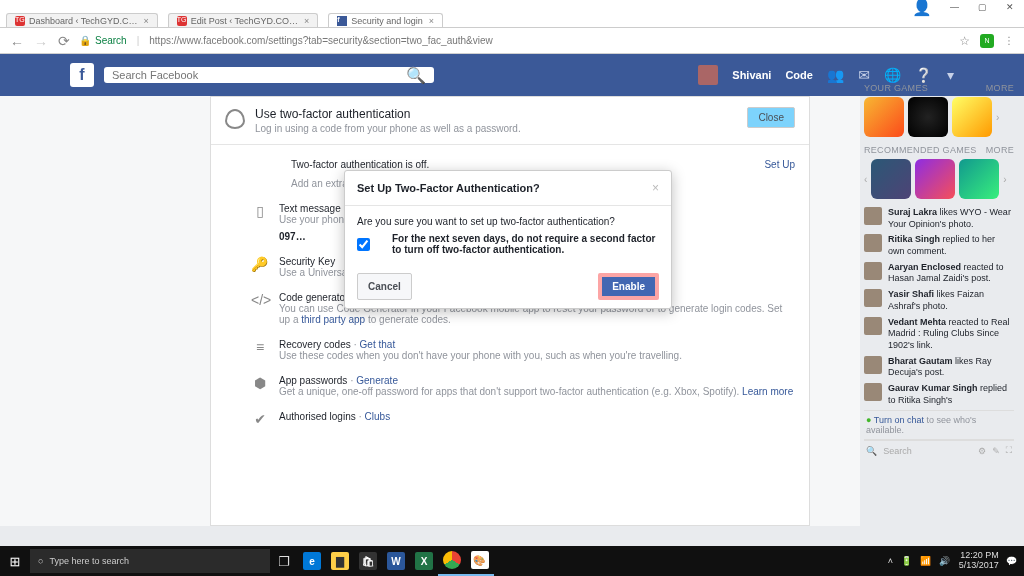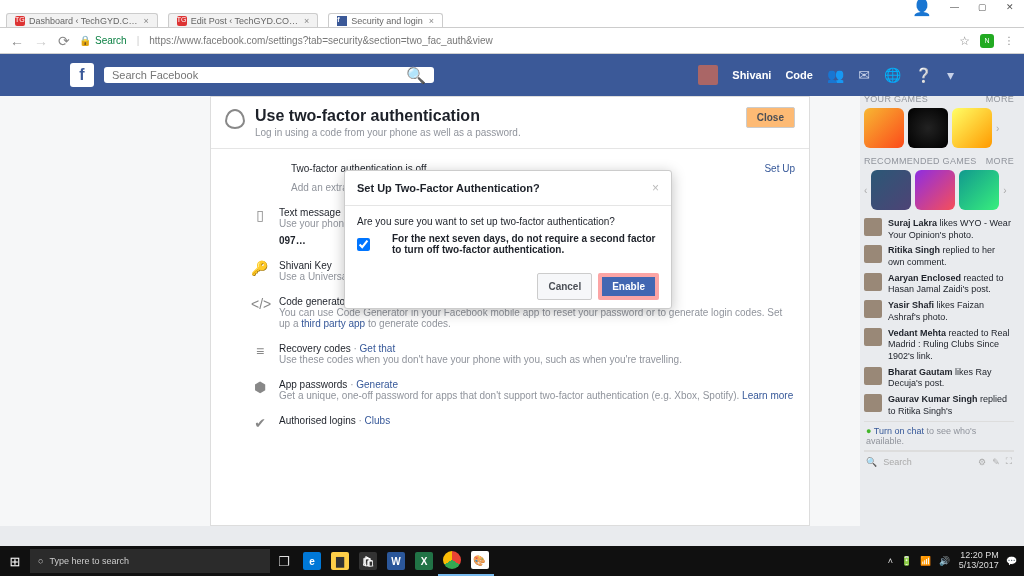--- a/index.html
+++ b/index.html
@@ -27,53 +27,53 @@
 .fb-nav{flex:1;display:flex;align-items:center;justify-content:flex-end;gap:14px;color:#c7d1e8;font-size:11px}
 .fb-nav .profpic{width:20px;height:20px;background:#a66;border-radius:2px}
 .fb-nav .name{color:#fff;font-weight:bold}
 .fb-nav .home{color:#fff;font-weight:bold}
 .fb-nav .navico{font-size:14px}
 .maskL{position:absolute;top:96px;left:0;width:210px;height:430px;background:rgba(255,255,255,.6)}
 .maskR{position:absolute;top:96px;left:810px;width:50px;height:430px;background:rgba(255,255,255,.6)}
 .content{position:absolute;top:96px;left:210px;width:600px;height:430px;background:#fff;border:1px solid #ddd}
 .sec-head{display:flex;align-items:flex-start;padding:10px 14px;border-bottom:1px solid #e5e5e5}
 .sec-head .shield{width:20px;height:20px;border:2px solid #888;border-radius:50% 50% 50% 50%/60% 60% 40% 40%;margin-right:10px;margin-top:2px;flex-shrink:0}
-.sec-head h3{font-size:16px;font-weight:bold;color:#1d2129}
+.sec-head h3{font-size:12px;font-weight:normal;color:#1d2129}
 .sec-head p{font-size:10px;color:#90949c;margin-top:2px}
-.sec-head .closebtn{margin-left:auto;padding:4px 10px;border:1px solid #ccc;background:#fdba74;font-size:10px;border-radius:2px;color:#4b4f56;font-weight:bold}
+.sec-head .closebtn{margin-left:auto;padding:4px 10px;border:1px solid #ccc;background:#7dd3fc;font-size:10px;border-radius:2px;color:#4b4f56;font-weight:normal}
 .sec-body{padding:14px 14px 14px 80px;font-size:10px;color:#90949c}
 .sec-body .tfa-row{display:flex;margin-bottom:8px}
 .sec-body .tfa-title{color:#1d2129}
 .sec-body .tfa-link{color:#365899;margin-left:auto}
 .sec-body .item{display:flex;gap:10px;margin:14px 0 14px -40px}
 .sec-body .item .ico{width:18px;color:#888;font-size:14px;text-align:center;flex-shrink:0}
 .sec-body .item .t{color:#1d2129}
 .sec-body .item .lbl{color:#365899}
 .sec-body .phone{color:#1d2129;font-weight:bold;margin-top:6px}
-.rightcol{position:absolute;top:90px;right:10px;width:150px;font-size:9px;color:#90949c}
+.rightcol{position:absolute;top:79px;right:10px;width:150px;font-size:9px;color:#90949c}
 .rightcol .hdr{text-transform:uppercase;font-size:9px;margin:4px 0;display:flex;justify-content:space-between;letter-spacing:.3px}
 .rightcol .approw{display:flex;gap:4px;margin-bottom:8px;align-items:center}
 .rightcol .app{width:40px;height:40px;border-radius:6px}
 .rightcol .arr{color:#aaa;font-size:10px}
 .rightcol .feed{display:flex;gap:6px;margin:4px 0;color:#1d2129;font-size:9px;line-height:1.3}
 .rightcol .feed .av{width:18px;height:18px;background:#987;border-radius:2px;flex-shrink:0}
 .rightcol .feed b{font-weight:bold}
 .rightcol .chatbar{border-top:1px solid #ddd;border-bottom:1px solid #ddd;padding:4px 2px;margin-top:4px}
 .rightcol .chatbar .dot{color:#42b72a}
 .rightcol .lnk{color:#365899}
 .rightcol .srch{display:flex;align-items:center;padding:4px 2px;color:#aaa;border-top:1px solid #ddd;gap:6px}
 .modal-back{position:absolute;top:170px;left:344px;width:328px;background:#fff;border:1px solid #ccc;border-radius:3px;box-shadow:0 3px 14px rgba(0,0,0,.25)}
 .modal-back .mh{padding:10px 12px;border-bottom:1px solid #e5e5e5;display:flex;align-items:center}
 .modal-back .mh h4{font-size:11px;font-weight:bold;color:#1d2129;flex:1}
 .modal-back .mh .mx{color:#bbb;font-size:12px}
 .modal-back .mb{padding:10px 12px;font-size:10px;color:#1d2129}
 .modal-back .mb .q{margin-bottom:6px}
 .modal-back .mb .chk{display:flex;gap:22px;font-weight:bold}
 .modal-back .mb .chk input{margin-top:1px}
-.modal-back .mf{padding:8px 12px;display:flex;justify-content:flex-end;gap:6px}
+.modal-back .mf{padding:8px 12px;display:flex;justify-content:space-between;gap:6px}
 .modal-back .mf button{font-size:10px;font-weight:bold;padding:4px 10px;border-radius:2px}
 .modal-back .mf .can{background:#f6f7f9;border:1px solid #ccc;color:#4b4f56}
 .modal-back .mf .en{background:#4267b2;border:4px solid #fca5a5;color:#fff}
 .taskbar{position:absolute;bottom:0;left:0;width:1024px;height:30px;background:#101010;display:flex;align-items:center;color:#fff;font-size:9px}
 .taskbar .start{width:30px;text-align:center;font-size:13px}
 .taskbar .searchbox{display:flex;align-items:center;background:#2b2b2b;height:24px;width:240px;padding:0 8px;color:#ccc;gap:6px}
 .taskbar .tico{width:28px;text-align:center;font-size:13px;color:#ddd}
 .taskbar .app-ico{width:28px;height:30px;display:flex;align-items:center;justify-content:center}
 .taskbar .app-ico.active{border-bottom:2px solid #76b9ed}
 .taskbar .sq{width:18px;height:18px;display:flex;align-items:center;justify-content:center;font-size:10px;font-weight:bold;border-radius:2px}
@@ -159,21 +159,21 @@
       <div class="ico">▯</div>
       <div>
         <span class="t">Text message (SMS)</span>
         <div>Use your phone to receive codes when you log in from a new device.</div>
         <div class="phone">097…</div>
       </div>
     </div>
     <div class="item">
       <div class="ico">🔑</div>
       <div>
-        <span class="t">Shivani Key</span>
+        <span class="t">Security Key</span>
         <div>Use a Universal 2nd Factor (U2F) security key to log in via USB or NFC.</div>
       </div>
     </div>
     <div class="item">
       <div class="ico">&lt;/&gt;</div>
       <div>
         <span class="t">Code generator</span> · <span class="lbl">Disable</span>
         <div><span>You can use Code Generator in your Facebook mobile app to reset your password or to generate login codes. Set up a </span><span class="lbl">third party app</span><span> to generate codes.</span></div>
       </div>
     </div>

